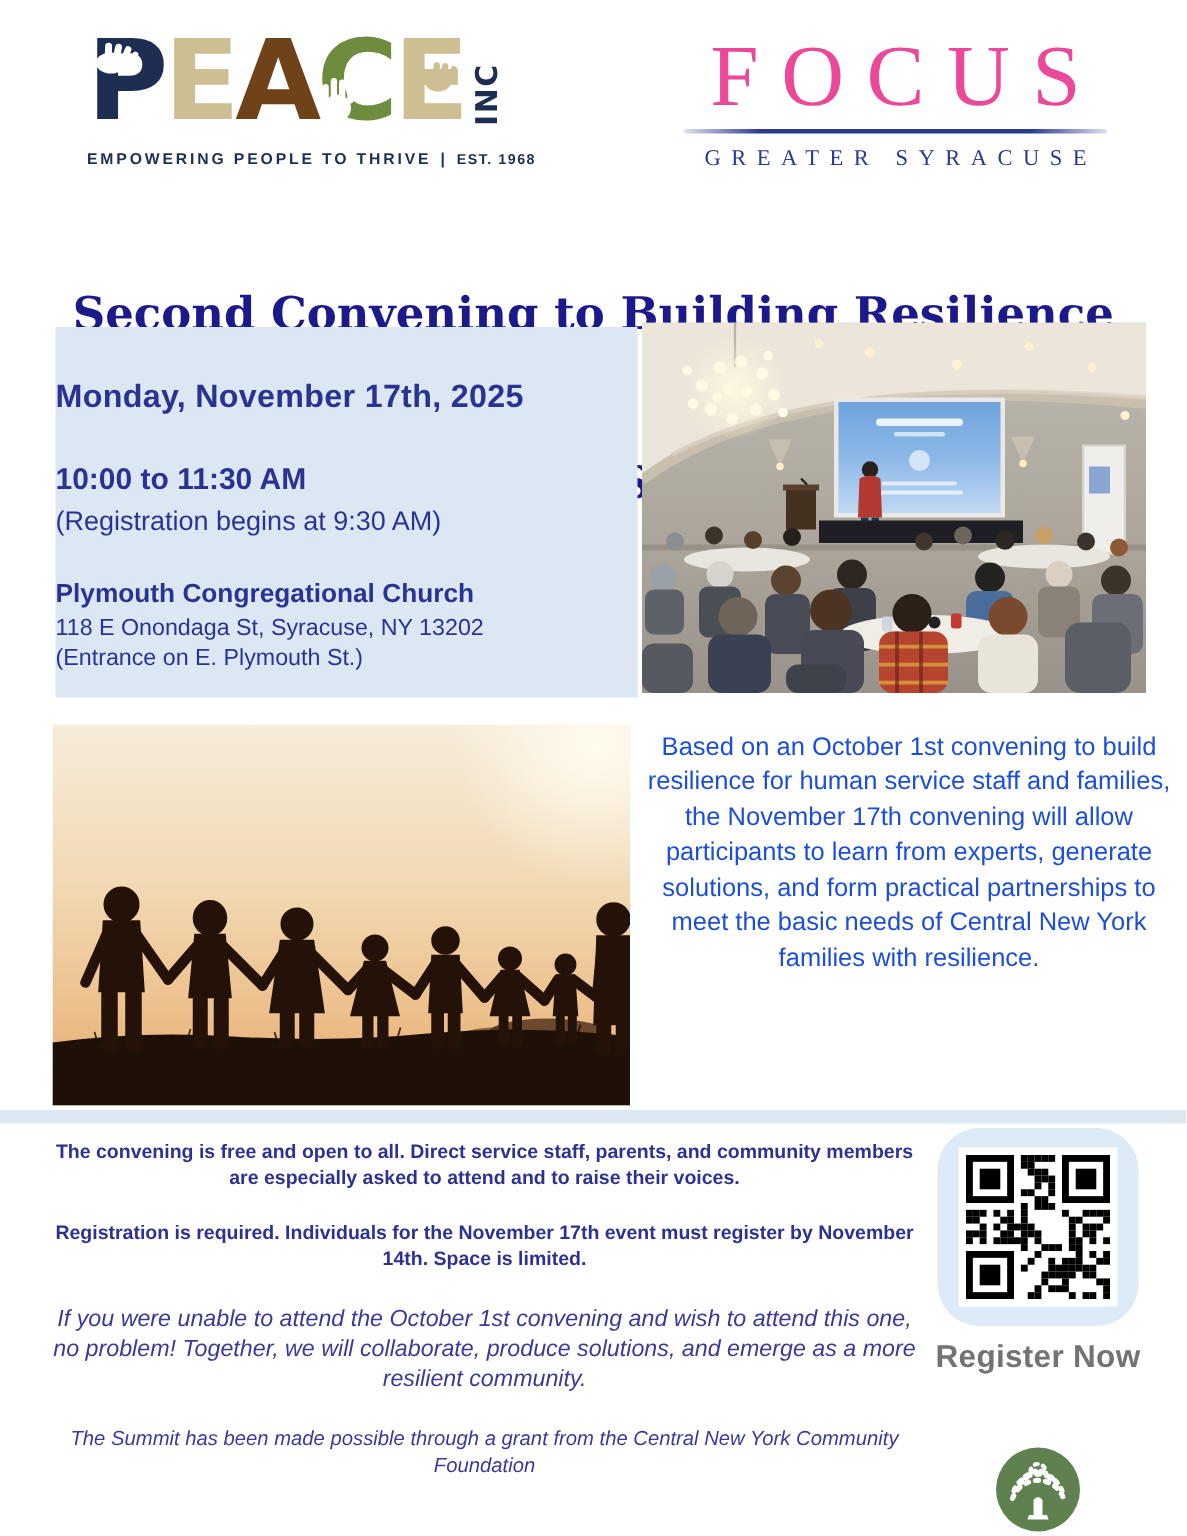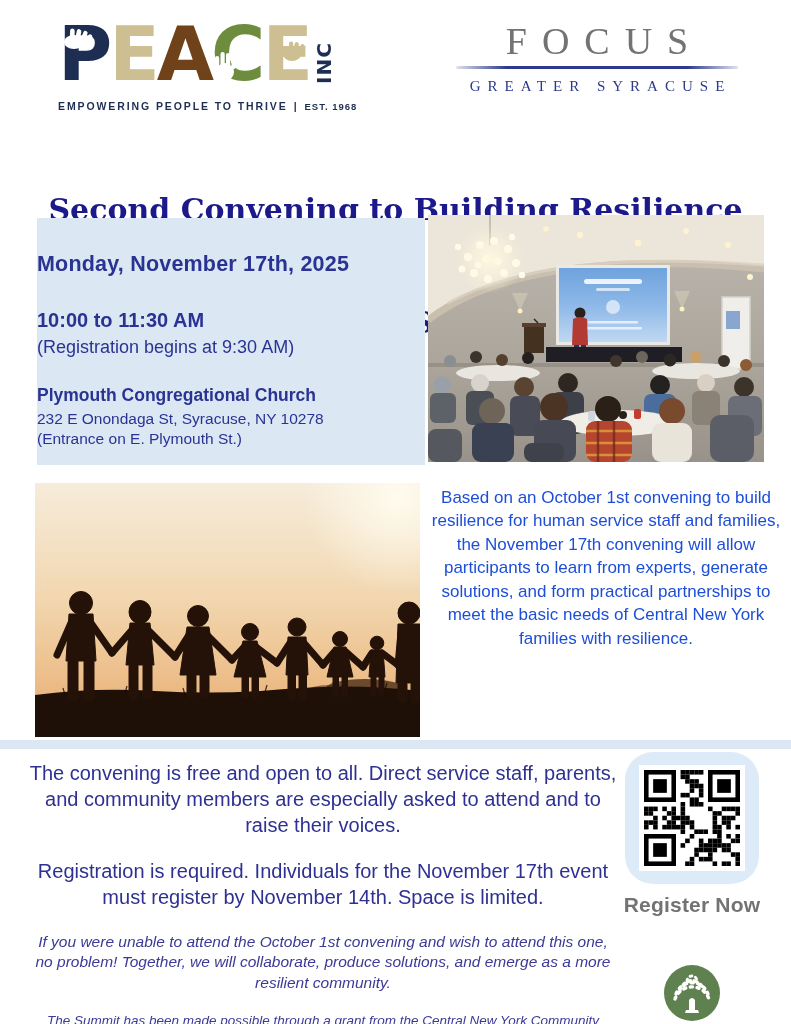--- a/index.html
+++ b/index.html
@@ -26,22 +26,22 @@
   .hand { position:absolute; }
   .peace-tagline {
     margin-top:12px; font-size:10.5px; letter-spacing:1.9px;
     color:#1e2d52; white-space:nowrap; font-weight:600;
   }
   .peace-tagline .est { font-weight:800; font-size:9.5px; letter-spacing:1px; }
   .peace-tagline .sep { margin:0 6px; color:#1e2d52; }
 
   .focus-logo { position:absolute; left:442px; top:22px; width:310px; text-align:center; }
   .focus-name {
-    font-family:"Liberation Serif", serif; font-size:38px; line-height:1;
-    letter-spacing:15px; color:#737373; padding-left:15px;
+    font-family:"Liberation Serif", serif; font-size:58px; line-height:1;
+    letter-spacing:15px; color:#ec4899; padding-left:15px;
   }
   .focus-rule {
     height:3px; margin:6px 14px 0 14px;
     background:linear-gradient(90deg, rgba(44,58,142,0.15), #2c3a8e 18%, #2c3a8e 82%, rgba(44,58,142,0.15));
     border-radius:2px;
   }
   .focus-sub {
     margin-top:9px; font-family:"Liberation Serif", serif;
     font-size:15px; letter-spacing:7px; color:#2c3a8e; padding-left:7px;
   }
@@ -75,21 +75,21 @@
     position:absolute; left:426px; top:486px; width:360px;
     font-size:17px; line-height:1.38; color:#1d4ed8; text-align:center;
     font-weight:500;
   }
 
   
   .divider { position:absolute; left:0; top:740px; width:791px; height:9px; background:#dbe8f4; }
 
   
   .bottom-left { position:absolute; left:28px; top:760px; width:590px; text-align:center; color:#2e3192; }
-  .bl-p1, .bl-p2 { font-size:20px; line-height:1.3; font-weight:400; }
+  .bl-p1, .bl-p2 { font-size:13px; line-height:1.3; font-weight:700; }
   .bl-p2 { margin-top:20px; }
   .bl-italic1 { margin-top:22px; font-size:15.5px; line-height:1.32; font-style:italic; color:#3c3a96; }
   .bl-italic2 { margin-top:19px; font-size:13.5px; line-height:1.35; font-style:italic; color:#3c3a96; }
 
   .qr-area { position:absolute; left:622px; top:752px; width:140px; text-align:center; }
   .qr-tile {
     width:134px; height:132px; margin:0 auto; border-radius:28px;
     background:#dcebf7; display:flex; align-items:center; justify-content:center;
   }
   .qr-white { width:106px; height:106px; background:#ffffff; display:flex; align-items:center; justify-content:center; }
@@ -159,21 +159,21 @@
   <div class="title">
     <div>Second Convening to Building Resilience</div>
     <div>for  Human Service Staff and Families</div>
   </div>
 
   <div class="event-box">
     <div class="event-date">Monday, November 17th, 2025</div>
     <div class="event-time">10:00 to 11:30 AM</div>
     <div class="event-regnote">(Registration begins at 9:30 AM)</div>
     <div class="event-venue">Plymouth Congregational Church</div>
-    <div class="event-address">232 E Onondaga St, Syracuse, NY 10278</div>
+    <div class="event-address">118 E Onondaga St, Syracuse, NY 13202</div>
     <div class="event-entrance">(Entrance on E. Plymouth St.)</div>
   </div>
 
   <div class="conference-photo">
     <svg viewBox="0 0 336 247" preserveAspectRatio="none">
       <defs>
         <linearGradient id="wallg" x1="0" y1="0" x2="0" y2="1">
           <stop offset="0" stop-color="#beb9b1"></stop>
             <stop offset="0.6" stop-color="#aba59b"></stop>
             <stop offset="1" stop-color="#98928a"></stop>

